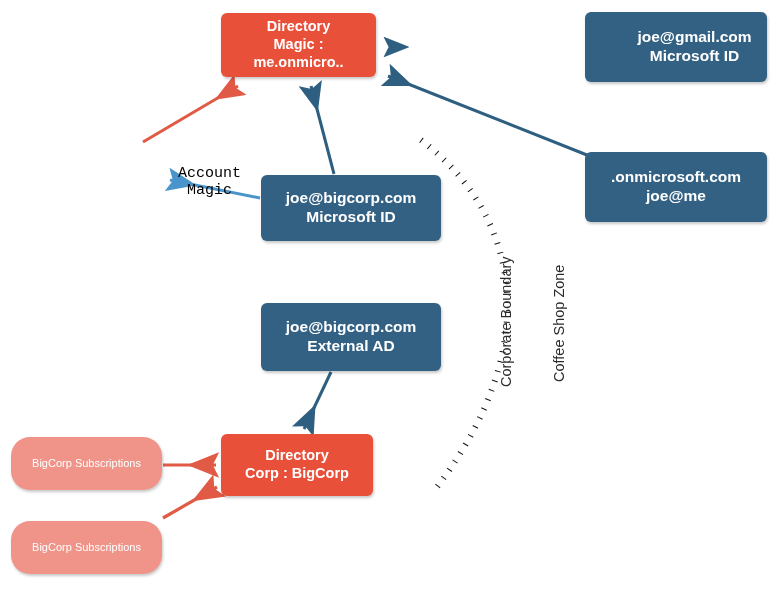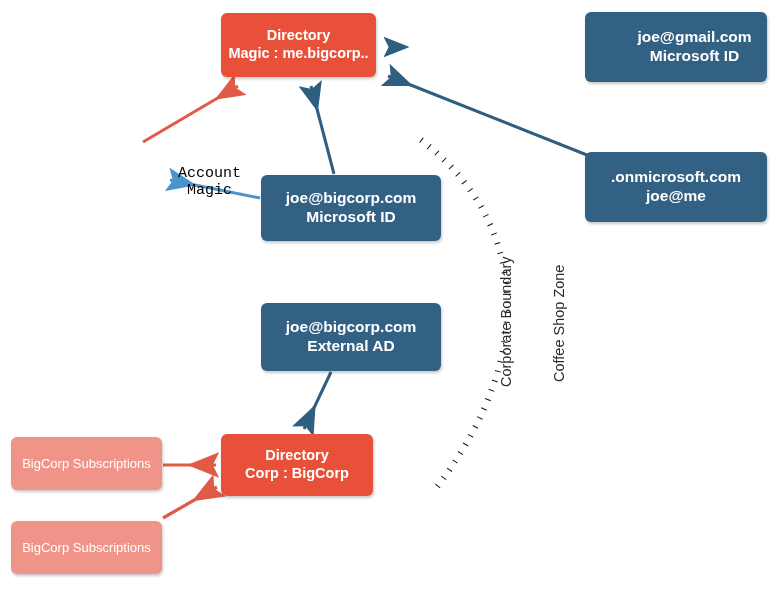--- a/index.html
+++ b/index.html
@@ -47,21 +47,22 @@
     background: #e8503a;
     font-weight: bold;
     font-size: 14.5px;
   }
   .node-salmon {
     background: #f0948a;
     font-weight: normal;
     font-size: 14px;
   }
   .node-salmon.small {
-    font-size: 13px;
+    font-size: 11px;
+    border-radius: 19px;
   }
   svg.edges {
     position: absolute;
     left: 0;
     top: 0;
     width: 778px;
     height: 591px;
     z-index: 2;
     overflow: visible;
   }
@@ -137,21 +138,21 @@
     </g>
 
     <g>
       <line x1="163" y1="518" x2="217" y2="487" stroke="#e05a45" stroke-width="3.2" marker-end="url(#arrow-red)"></line>
     </g>
   </svg>
 
   <div class="node node-red" style="left:221px; top:13px; width:155px; height:64px;">
     <span class="lines">
       <span class="ln">Directory</span>
-      <span class="ln">Magic : me.bigcorp..</span>
+      <span class="ln">Magic : me.onmicro..</span>
     </span>
   </div>
 
   <div class="node node-blue" style="left:585px; top:12px; width:182px; height:70px;padding-left:37px;">
     <span class="lines">
       <span class="ln">joe@gmail.com</span>
       <span class="ln">Microsoft ID</span>
     </span>
   </div>
 

